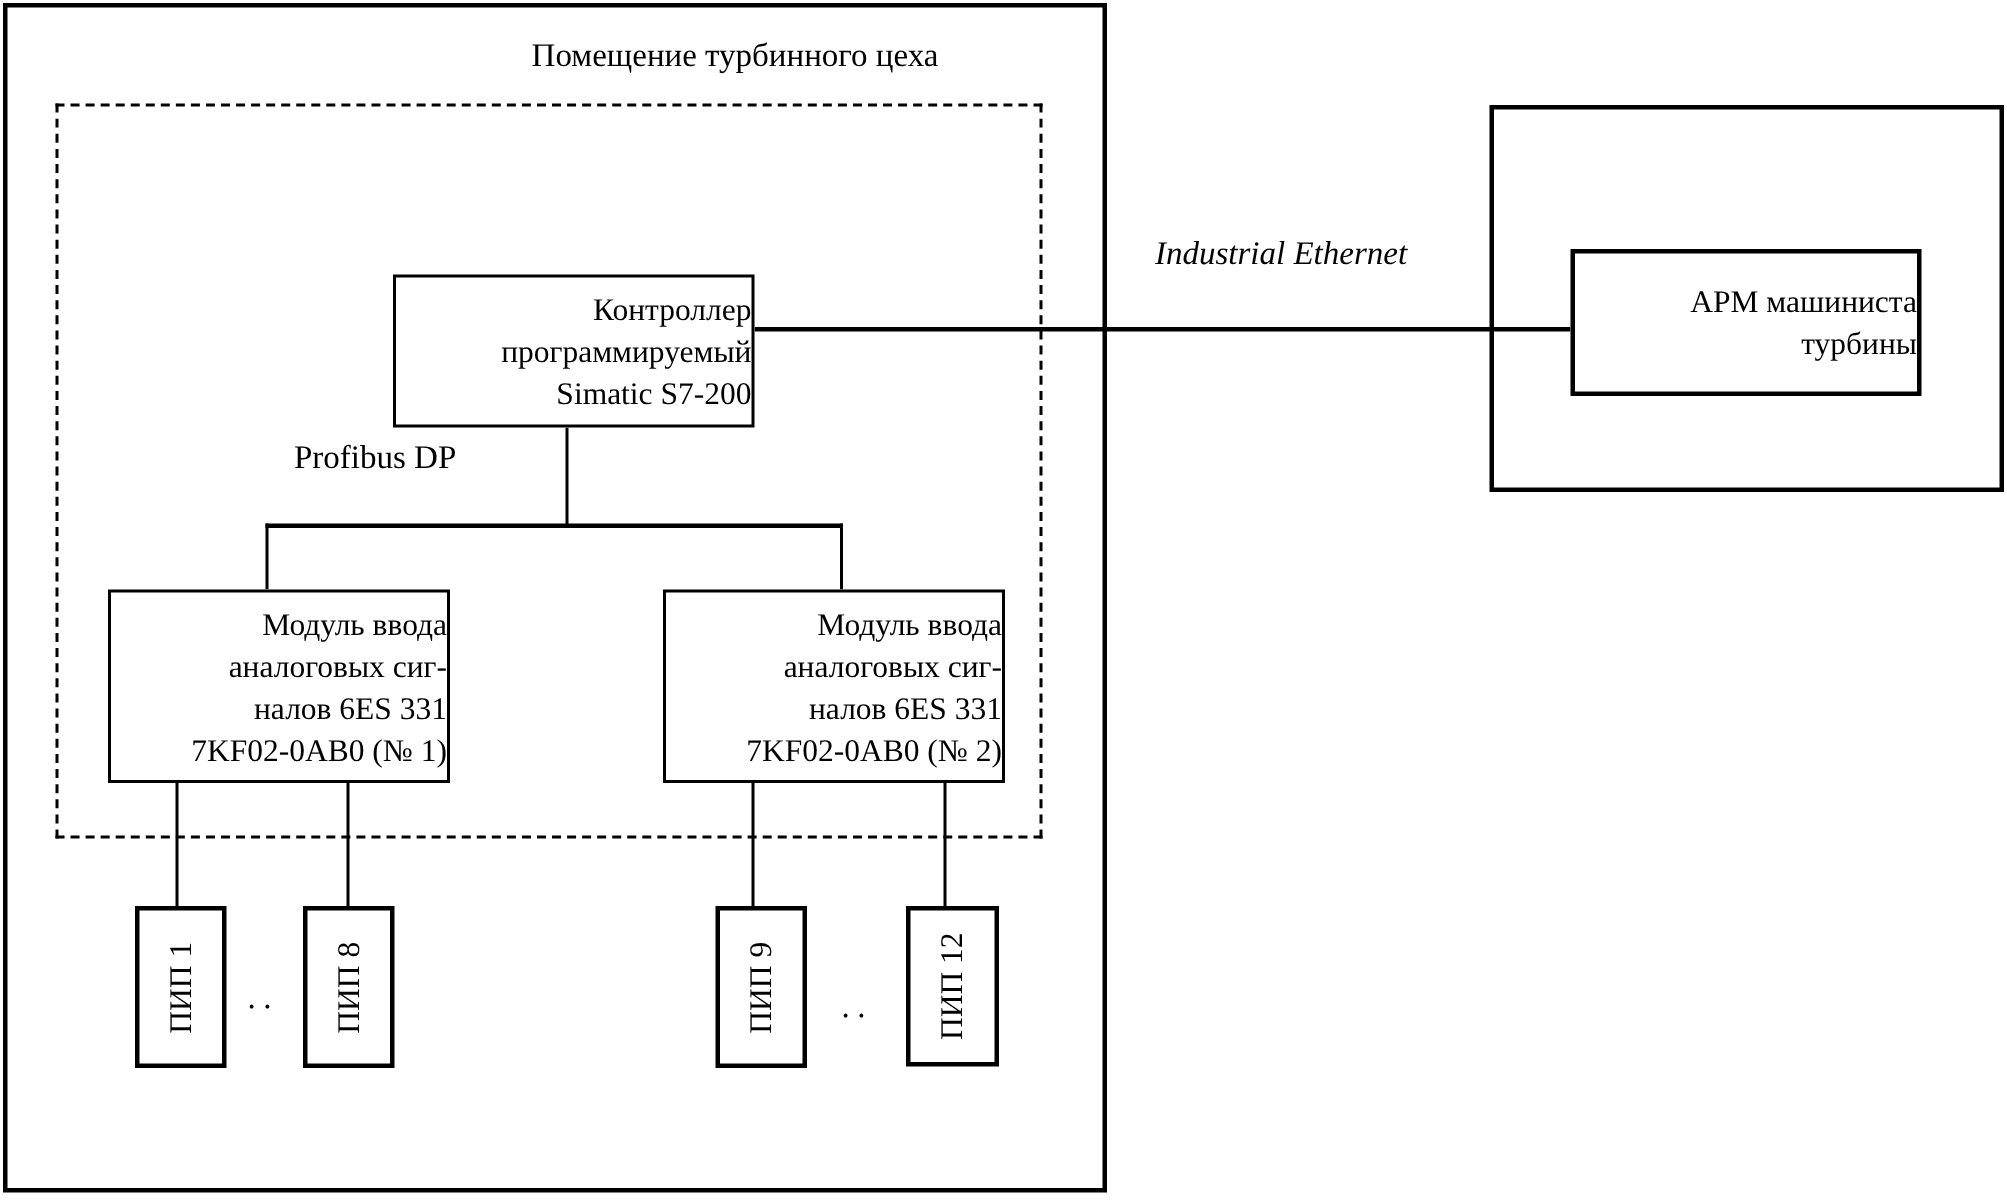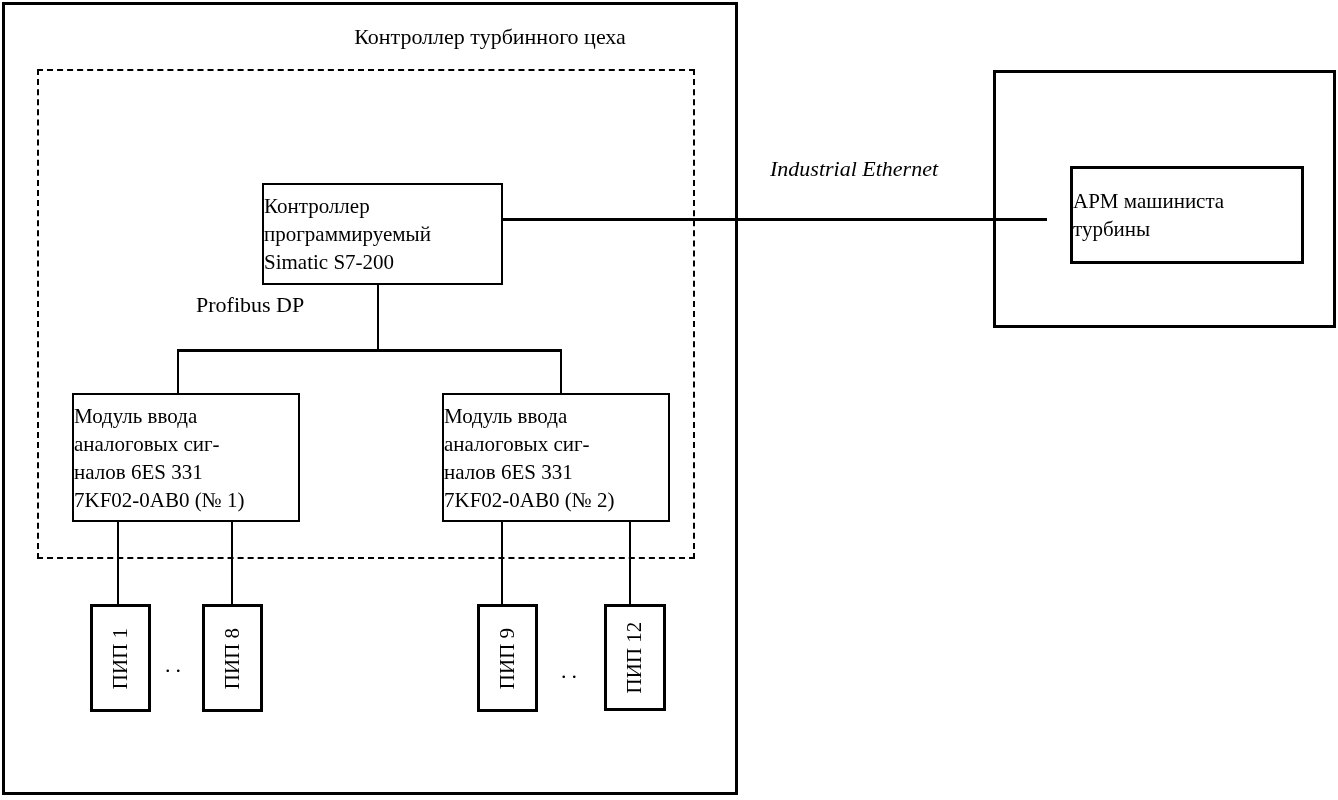--- a/index.html
+++ b/index.html
@@ -8,45 +8,45 @@
     font-family:"Liberation Serif","DejaVu Serif",serif;
     color:#000;
   }
   .canvas { position:relative; width:1338px; height:800px; background:#fff; overflow:hidden; }
 
   .box  { position:absolute; border:3px solid #000; background:transparent; }
   .dashed { position:absolute; border:2px dashed #000; background:transparent; }
 
   .node {
     position:absolute; border:2px solid #000; background:#fff;
-    display:flex; flex-direction:column; align-items:flex-start; justify-content:center;
+    display:flex; flex-direction:column; align-items:flex-end; justify-content:center;
     text-align:center; font-size:21px; line-height:28px; white-space:nowrap;
   }
-  .node3 { border-width:3px;margin-left:23px; }
+  .node3 { border-width:3px; }
 
   .line { position:absolute; background:#000; }
 
   .lbl { position:absolute; font-size:22px; white-space:nowrap; }
   .lbl.center { text-align:center; }
 
   .sensor {
     position:absolute; border:3px solid #000; background:#fff;
     display:flex; align-items:center; justify-content:center;
   }
   .sensor span { transform:rotate(-90deg); white-space:nowrap; font-size:21px; }
 
   .dots { position:absolute; font-size:22px; letter-spacing:5px; }
 </style>
 </head>
 <body>
 
 <div class="canvas">
 
   <div class="box" style="left:2px; top:2px; width:736px; height:793px;"></div>
-  <div class="lbl center" style="left:340px; top:24px; width:300px;">Контроллер турбинного цеха</div>
+  <div class="lbl center" style="left:340px; top:24px; width:300px;">Помещение турбинного цеха</div>
 
   <div class="dashed" style="left:37px; top:69px; width:658px; height:490px;"></div>
 
   <div class="line" style="left:503px; top:218px; width:544px; height:3px;"></div>
   <div class="line" style="left:377px; top:285px; width:2px; height:65px;"></div>
   <div class="line" style="left:177px; top:349px; width:385px; height:3px;"></div>
   <div class="line" style="left:177px; top:349px; width:2px; height:44px;"></div>
   <div class="line" style="left:560px; top:349px; width:2px; height:44px;"></div>
   <div class="line" style="left:117px; top:522px; width:2px; height:82px;"></div>
   <div class="line" style="left:231px; top:522px; width:2px; height:82px;"></div>

